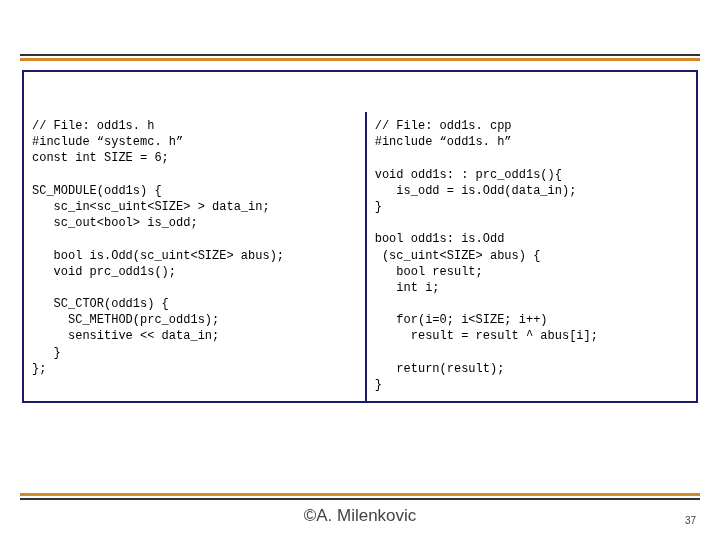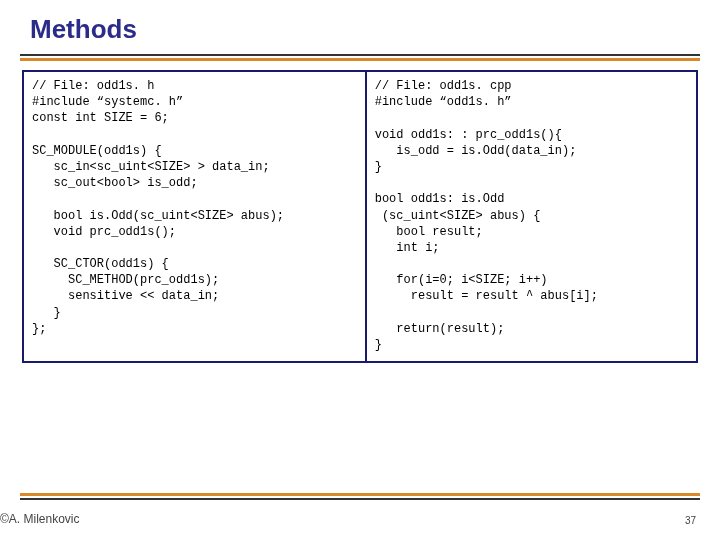--- a/index.html
+++ b/index.html
@@ -51,20 +51,21 @@
     display: flex;
   }
   .col {
     box-sizing: border-box;
     padding: 6px 8px 8px 8px;
     font-family: "Courier New", Courier, monospace;
     font-size: 12px;
     line-height: 1.35;
     white-space: pre;
     color: #000;
+    margin-top: 40px;
   }
   .col-left {
     width: 51%;
     border-right: 2px solid #1a1a6a;
   }
   .col-right {
     width: 49%;
   }
   .footer-rule {
     position: absolute;
@@ -80,36 +81,36 @@
     right: 20px;
     bottom: 40px;
     height: 0;
     border-top: 2px solid #333;
   }
   .footer-text {
     position: absolute;
     bottom: 14px;
     left: 0;
     right: 0;
-    font-size: 12px;
+    text-align: center;
+    font-size: 17px;
     color: #444;
   }
   .pagenum {
     position: absolute;
     right: 24px;
     bottom: 14px;
     font-size: 10px;
     color: #444;
   }
 </style>
 </head>
 <body>
 
 <div class="slide">
-  <div class="title">Methods</div>
   <div class="rule"></div>
   <div class="rule2"></div>
 
   <div class="codewrap">
     <div class="col col-left">// File: odd1s. h
 #include “systemc. h”
 const int SIZE = 6;
 
 SC_MODULE(odd1s) {
    sc_in&lt;sc_uint&lt;SIZE&gt; &gt; data_in;

